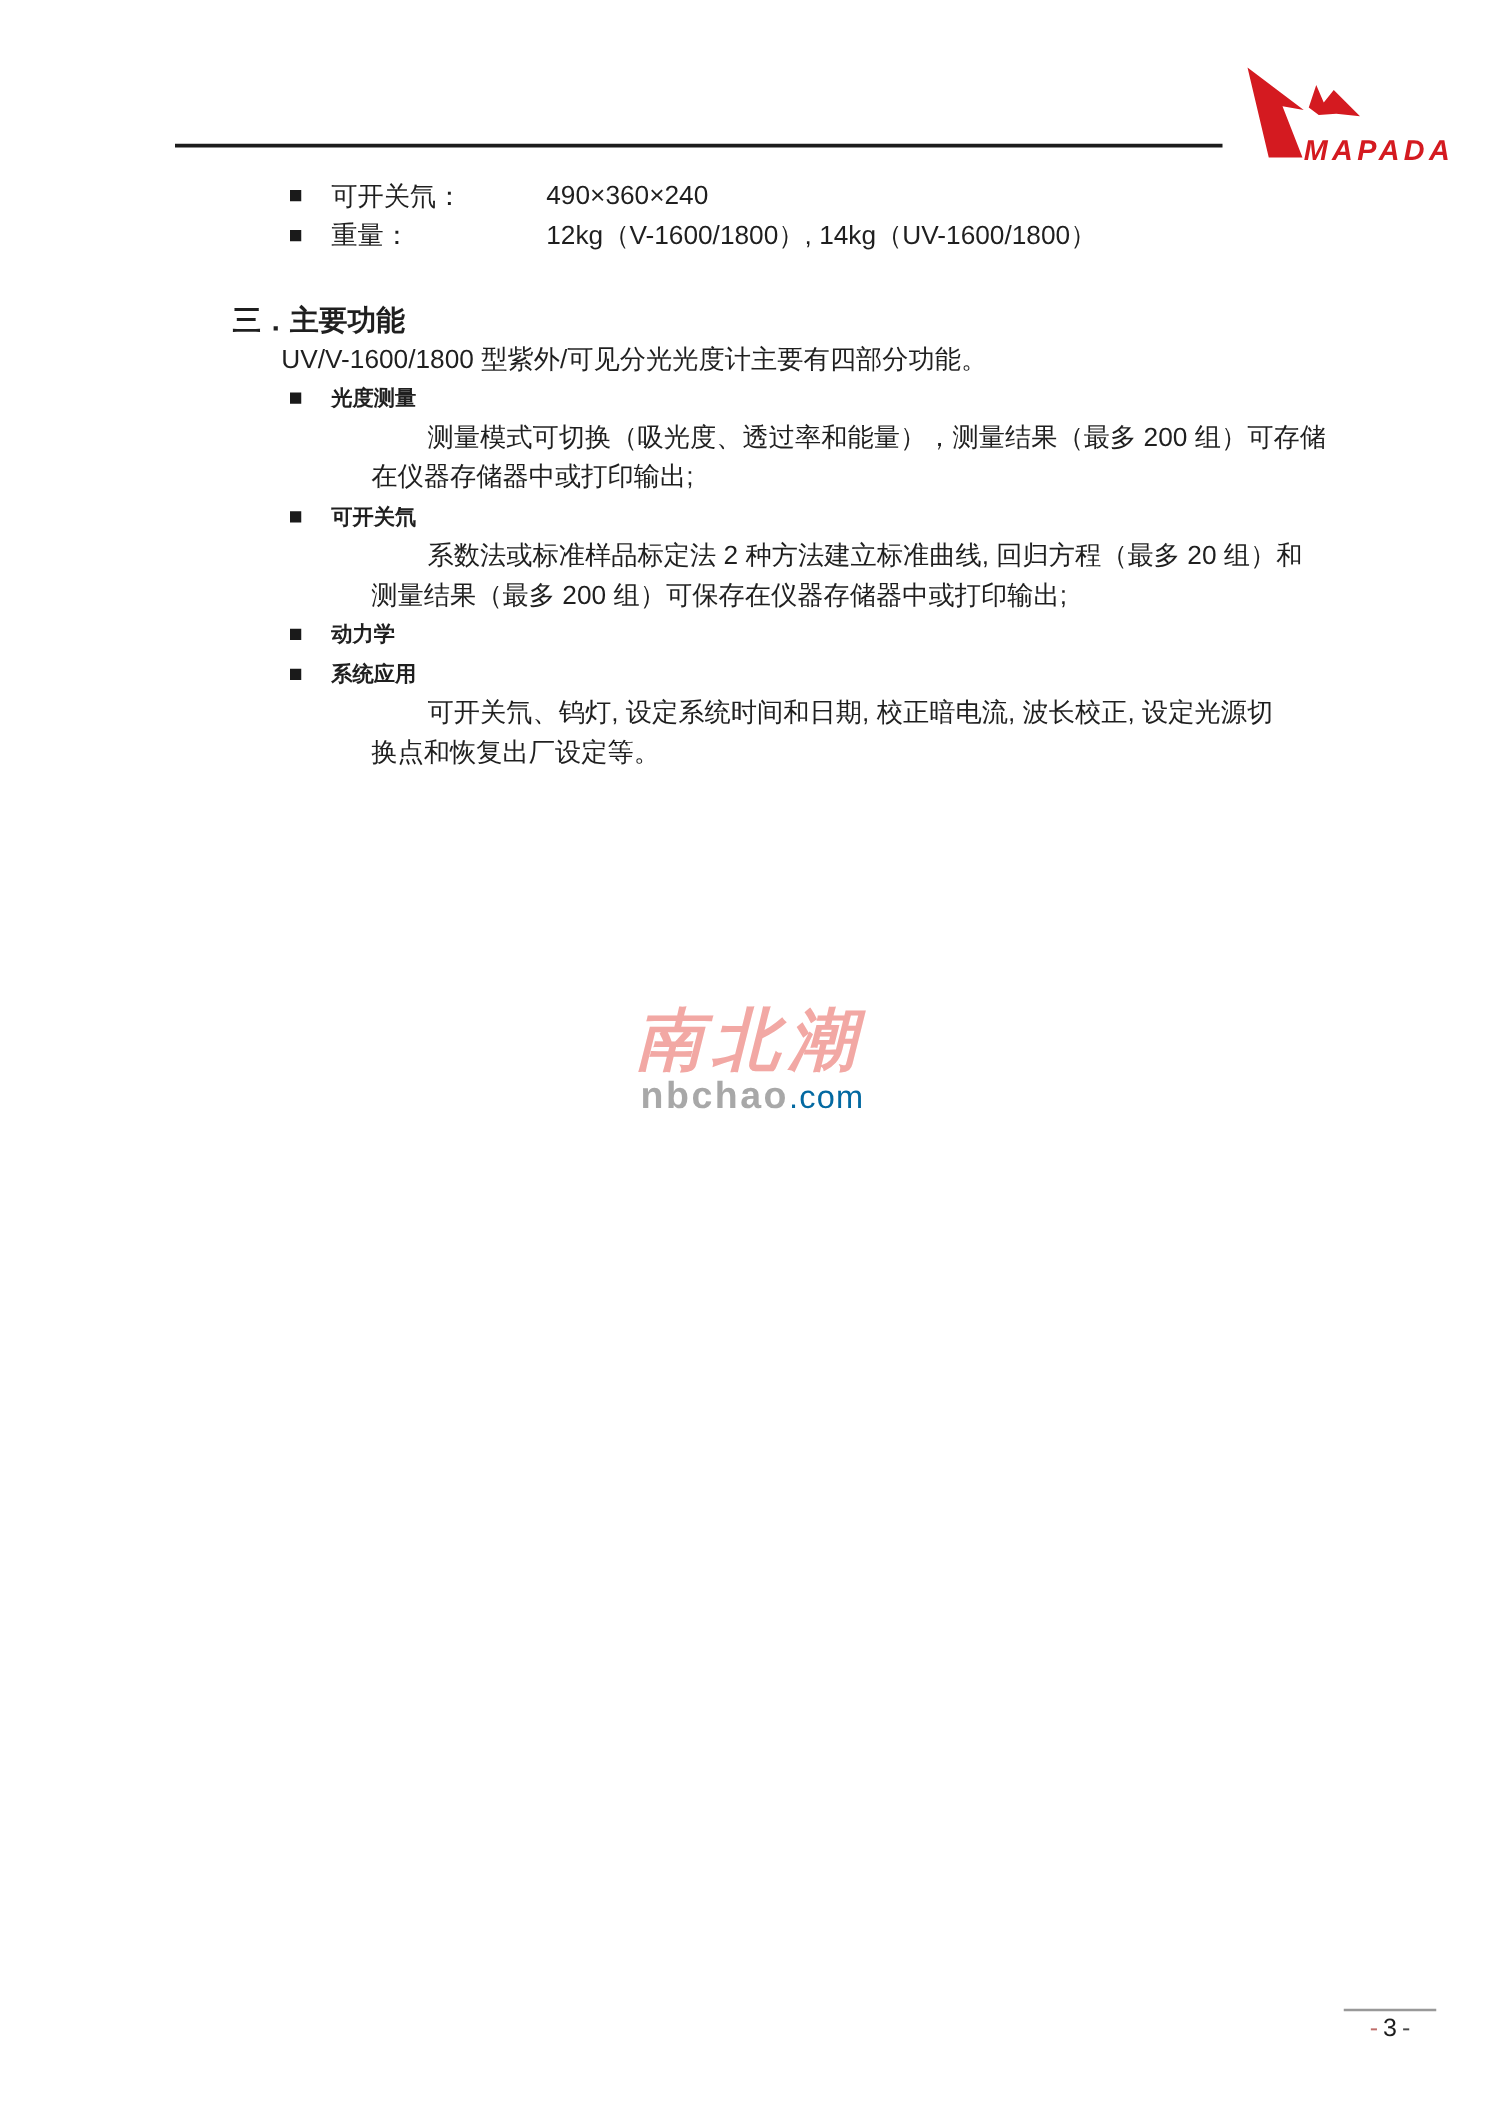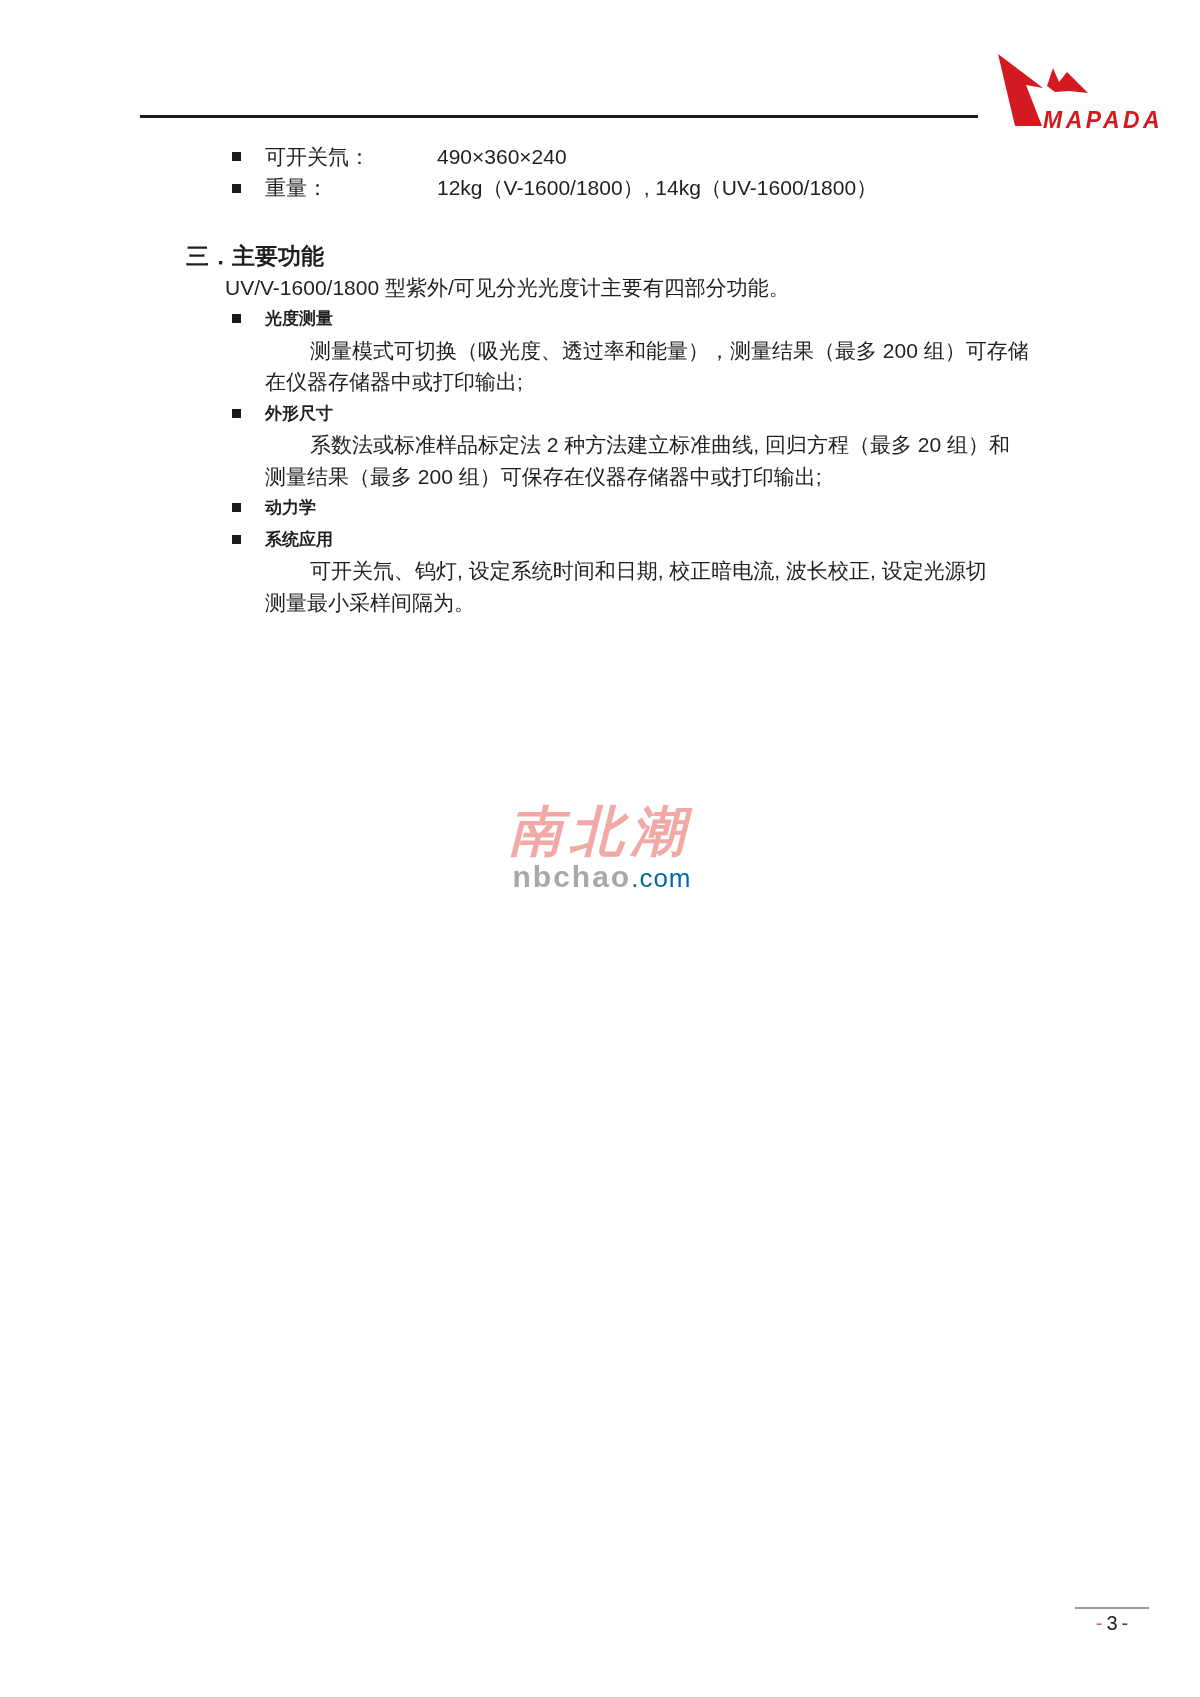--- a/index.html
+++ b/index.html
@@ -79,21 +79,21 @@
     height: 31.5px;
     font-size: 17px;
     font-weight: bold;
     white-space: nowrap;
   }
   .feature-desc {
     margin-left: 33px;
     font-size: 21px;
     line-height: 31.5px;
   }
-  .feature-desc .line { white-space: nowrap; }
+  .feature-desc .line { white-space: nowrap; margin-left: 32px; }
   .feature-desc .line.first { text-indent: 45px; }
 
   
   .watermark {
     position: absolute;
     left: 50%; top: 804px;
     transform: translateX(-50%);
     text-align: right;
     line-height: 1;
     user-select: none;
@@ -184,21 +184,21 @@
       </div>
       <div class="feature-desc">
         <div class="line first">测量模式可切换（吸光度、透过率和能量），测量结果（最多 200 组）可存储</div>
         <div class="line">在仪器存储器中或打印输出;</div>
       </div>
     </div>
 
     <div class="feature">
       <div class="feature-title">
         <span class="sq-bullet"></span>
-        <span>外形尺寸</span>
+        <span>可开关氘</span>
       </div>
       <div class="feature-desc">
         <div class="line first">系数法或标准样品标定法 2 种方法建立标准曲线, 回归方程（最多 20 组）和</div>
         <div class="line">测量结果（最多 200 组）可保存在仪器存储器中或打印输出;</div>
       </div>
     </div>
 
     <div class="feature">
       <div class="feature-title">
         <span class="sq-bullet"></span>
@@ -206,21 +206,21 @@
       </div>
     </div>
 
     <div class="feature">
       <div class="feature-title">
         <span class="sq-bullet"></span>
         <span>系统应用</span>
       </div>
       <div class="feature-desc">
         <div class="line first">可开关氘、钨灯, 设定系统时间和日期, 校正暗电流, 波长校正, 设定光源切</div>
-        <div class="line">测量最小采样间隔为。</div>
+        <div class="line">换点和恢复出厂设定等。</div>
       </div>
     </div>
 
   </div>
 
   <div class="watermark">
     <span class="watermark-cjk">南北潮</span>
     <span class="watermark-site-line">
       <span class="watermark-site">nbchao</span><span class="watermark-tld">.com</span>
     </span>

